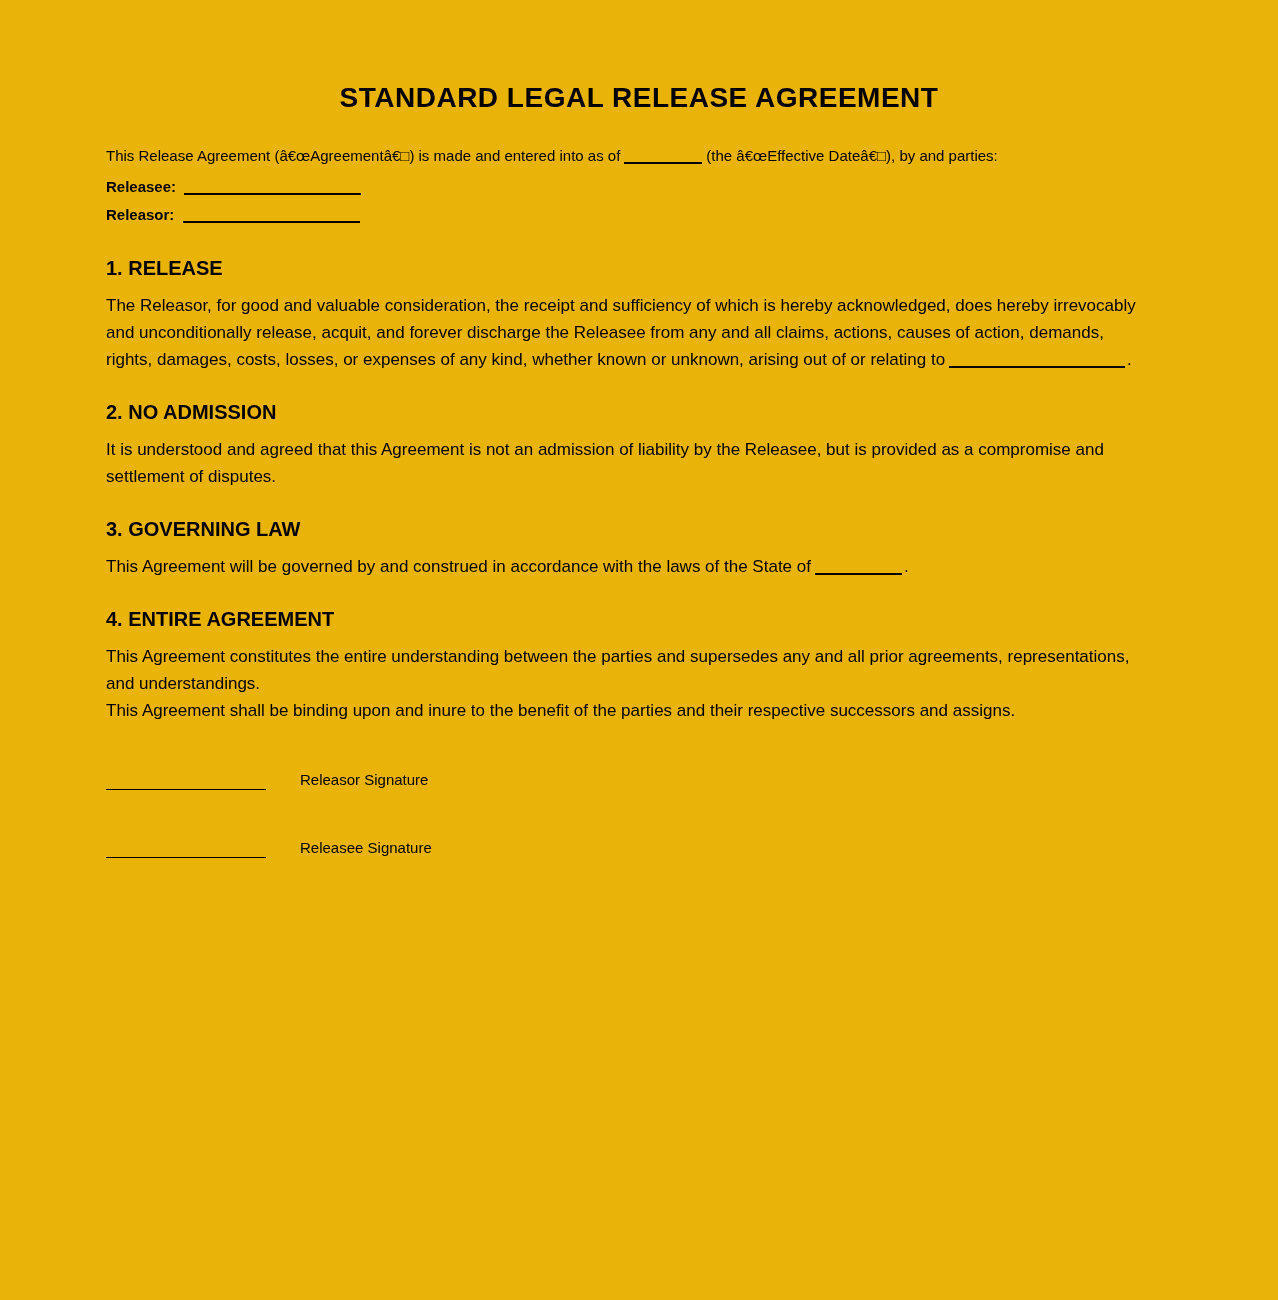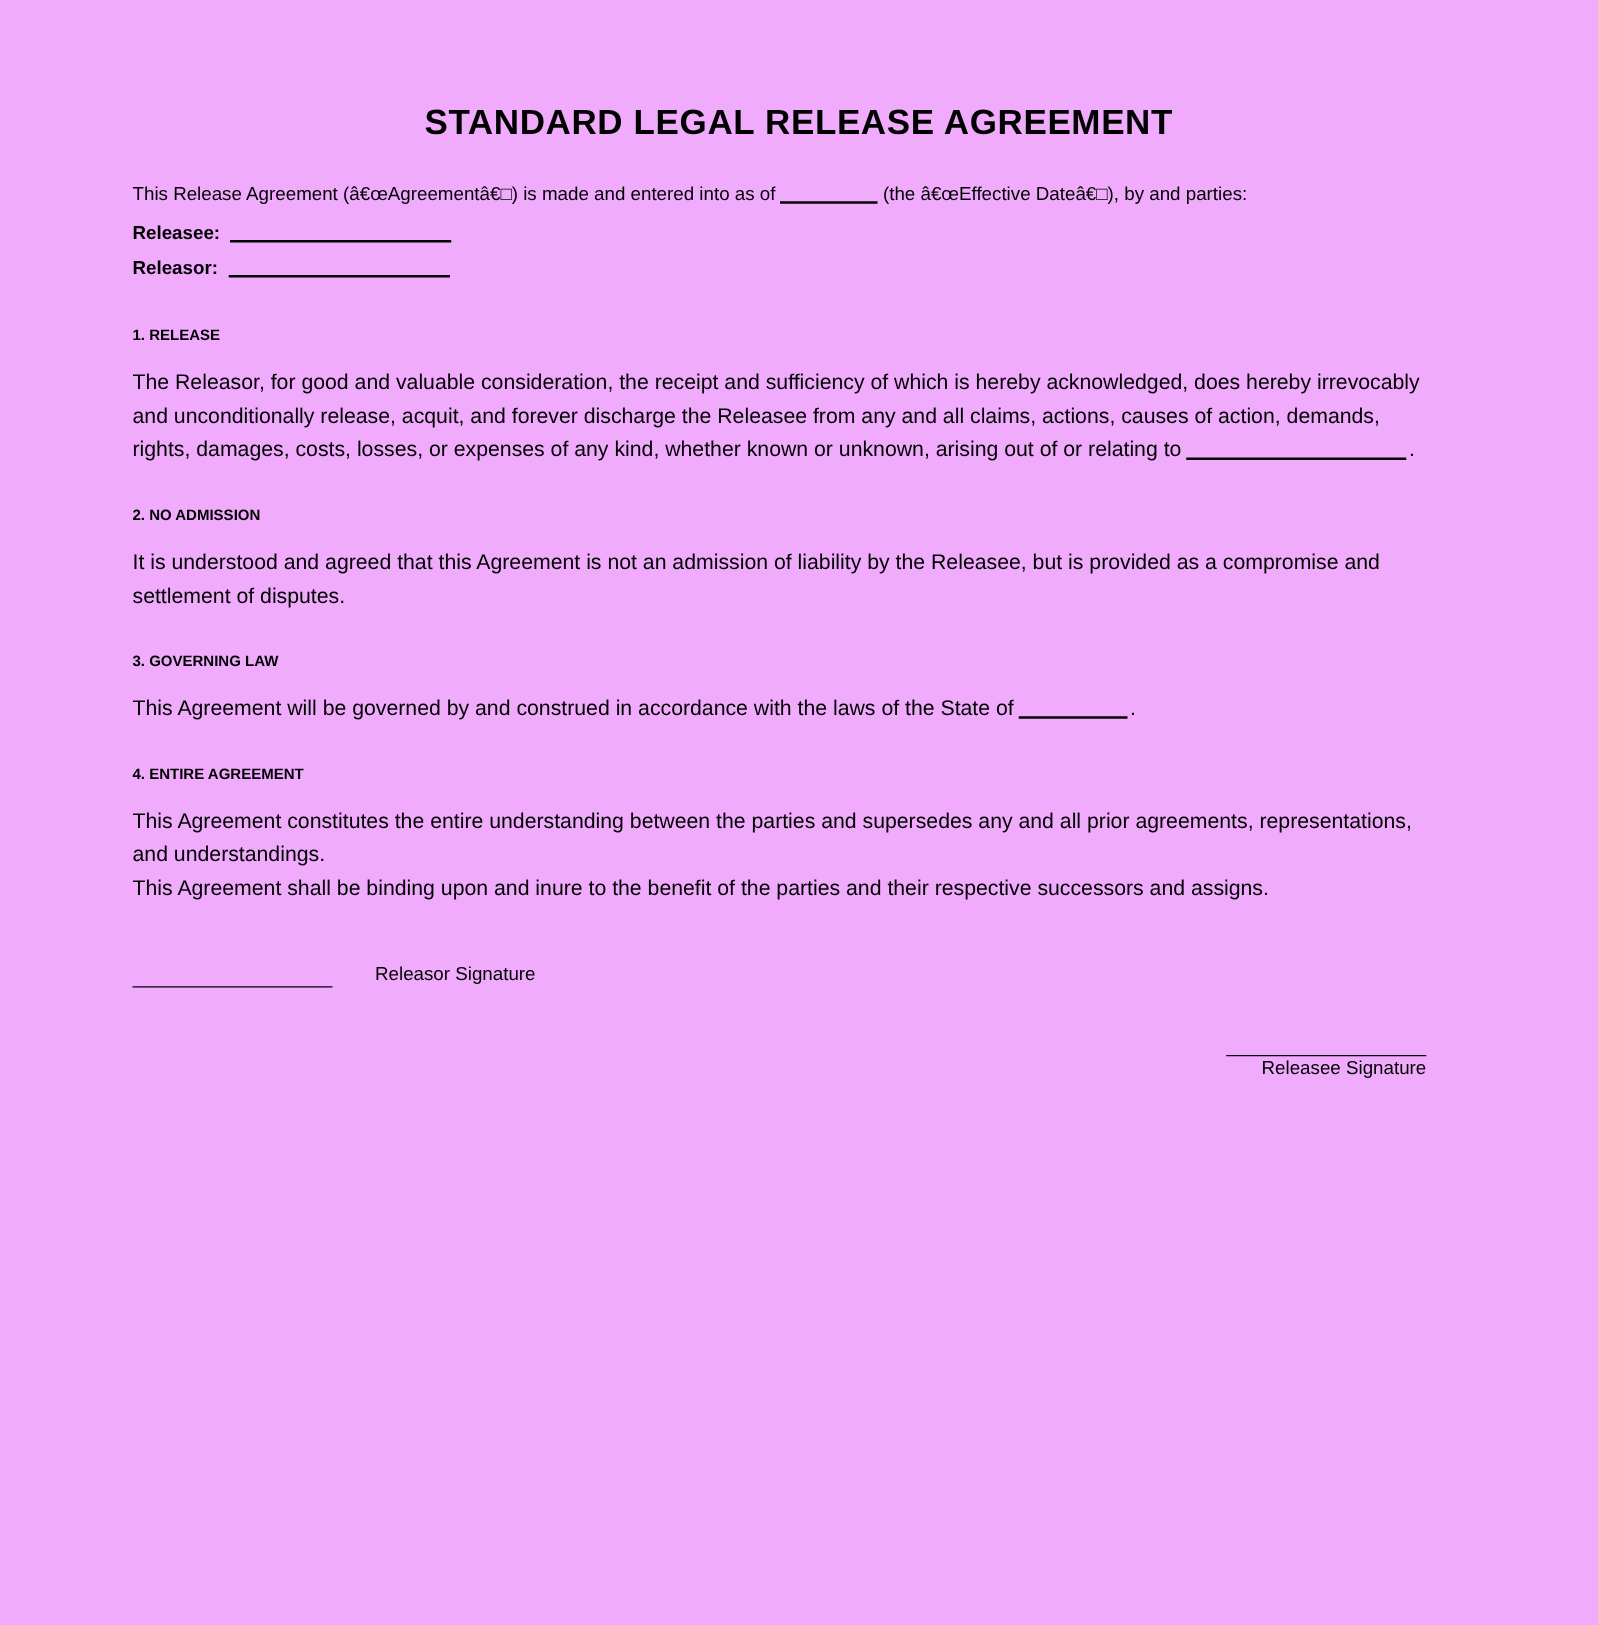--- a/index.html
+++ b/index.html
@@ -1,21 +1,21 @@
 <!DOCTYPE html>
 <html><head>
 <meta charset="utf-8">
 <style>
   * { box-sizing: border-box; }
   html, body { margin: 0; padding: 0; background: #ffffff; }
   .page {
     position: relative;
     width: 1278px;
     height: 1300px;
-    background: #f0abfc;
+    background: #eab308;
     color: #000000;
     font-family: "Liberation Sans", sans-serif;
     padding: 80px 137px 0 106px;
     overflow: hidden;
   }
   h1.doc-title {
     font-size: 28px;
     font-weight: bold;
     line-height: 36px;
     text-align: center;
@@ -38,21 +38,21 @@
     border-bottom: 2px solid #000;
     vertical-align: -3px;
     margin: 0 4px;
   }
   .blank.tight-right { margin-right: 2px; }
   .w78  { width: 78px; }
   .w87  { width: 87px; }
   .w176 { width: 176px; }
   .w177 { width: 177px; }
   h2.sec-heading {
-    font-size: 12px;
+    font-size: 20px;
     font-weight: bold;
     line-height: 20px;
     margin: 29px 0 14px 0;
   }
   p.sec-body {
     font-size: 17px;
     line-height: 27px;
     margin: 0;
   }
   p.witness {
@@ -60,21 +60,21 @@
     line-height: 27px;
     margin: 29px 0 0 0;
   }
   .sig-block { margin-top: 46px; }
   .sig-row {
     font-size: 15px;
     line-height: 20px;
     display: flex;
     align-items: flex-end;
   }
-  .sig-row + .sig-row { margin-top: 48px; flex-direction: column; }
+  .sig-row + .sig-row { margin-top: 48px; }
   .sig-row.date-row { margin-top: 38px; }
   .sig-line {
     display: inline-block;
     width: 160px;
     height: 1px;
     border-bottom: 1.5px solid #000;
     margin-top: 6px;
   }
   .sig-line.date-line { width: 119px; }
   .sig-label { margin-left: 34px; }

